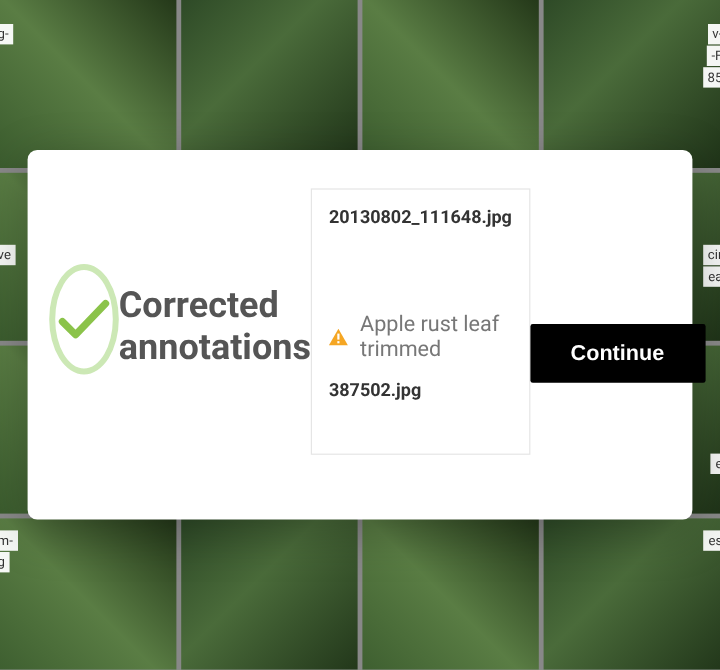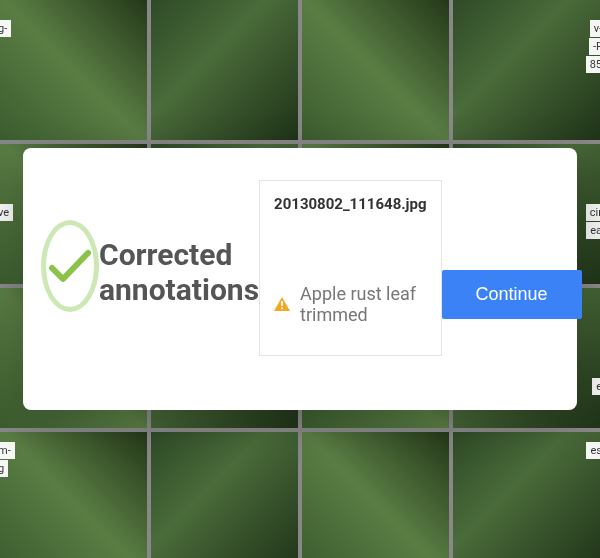--- a/index.html
+++ b/index.html
@@ -108,25 +108,25 @@
       gap: 10px;
       padding-bottom: 10px;
     }
 
     .message-text {
       font-size: 18px;
       color: #777;
     }
 
     .continue-btn {
-      background: #3b82f6;
+      background: #000000;
       color: #fff;
       border: none;
       font-size: 18px;
-      font-weight: 400;
+      font-weight: 700;
       padding: 14px 34px;
       border-radius: 2px;
       cursor: pointer;
       margin-top: 28px;
     }
 
     .warn-icon svg {
       display: block;
     }
   </style>
@@ -190,19 +190,20 @@
             <path d="M8 0 L16 14 L0 14 Z" fill="#f5a623"></path>
             <rect x="7.1" y="4" width="1.8" height="5" fill="#fff"></rect>
             <rect x="7.1" y="10.3" width="1.8" height="1.8" fill="#fff"></rect>
           </svg>
         </span>
         <span class="message-text">Apple rust leaf trimmed</span>
       </div>
     </div>
 
     <div class="annotation-item">
+      <div class="file-name">387502.jpg</div>
     </div>
 
   </div>
 
   <button class="continue-btn">Continue</button>
 
 </div>
 
 </body></html>

